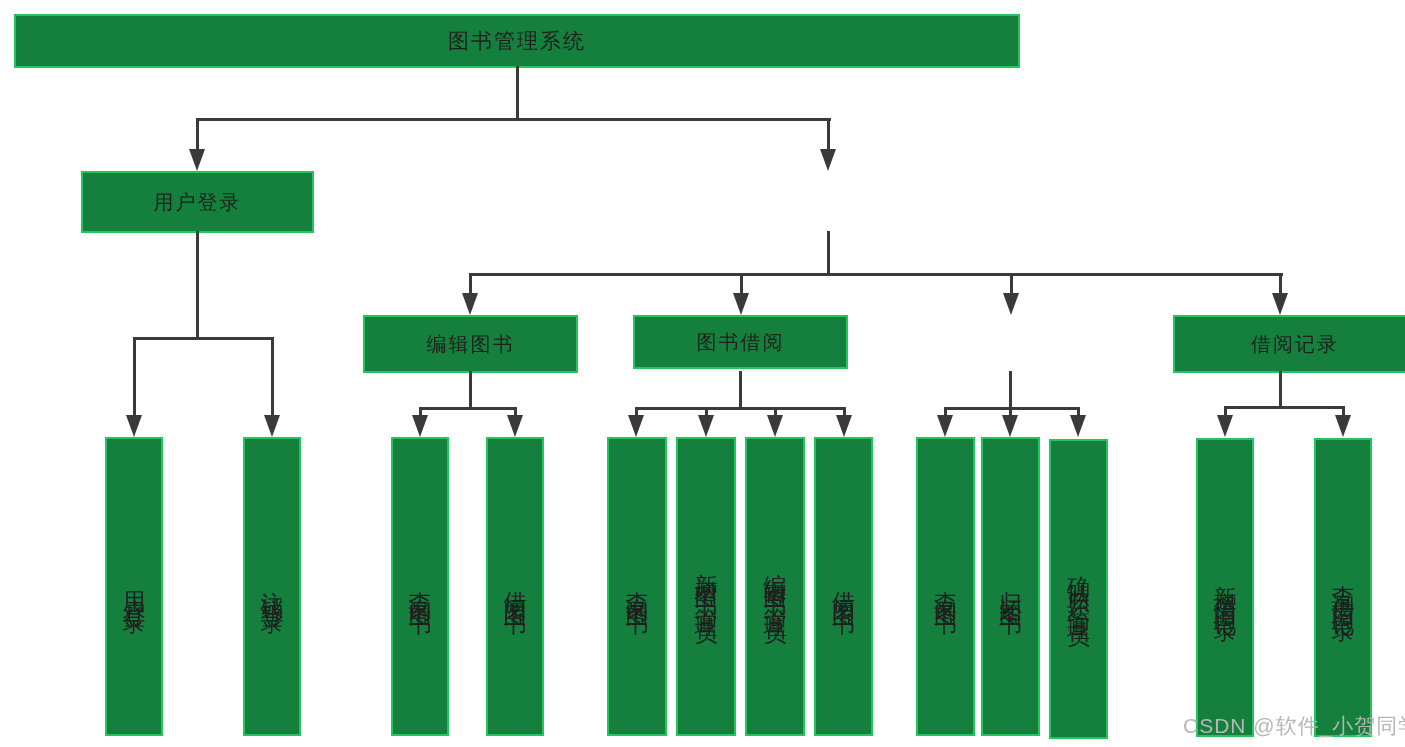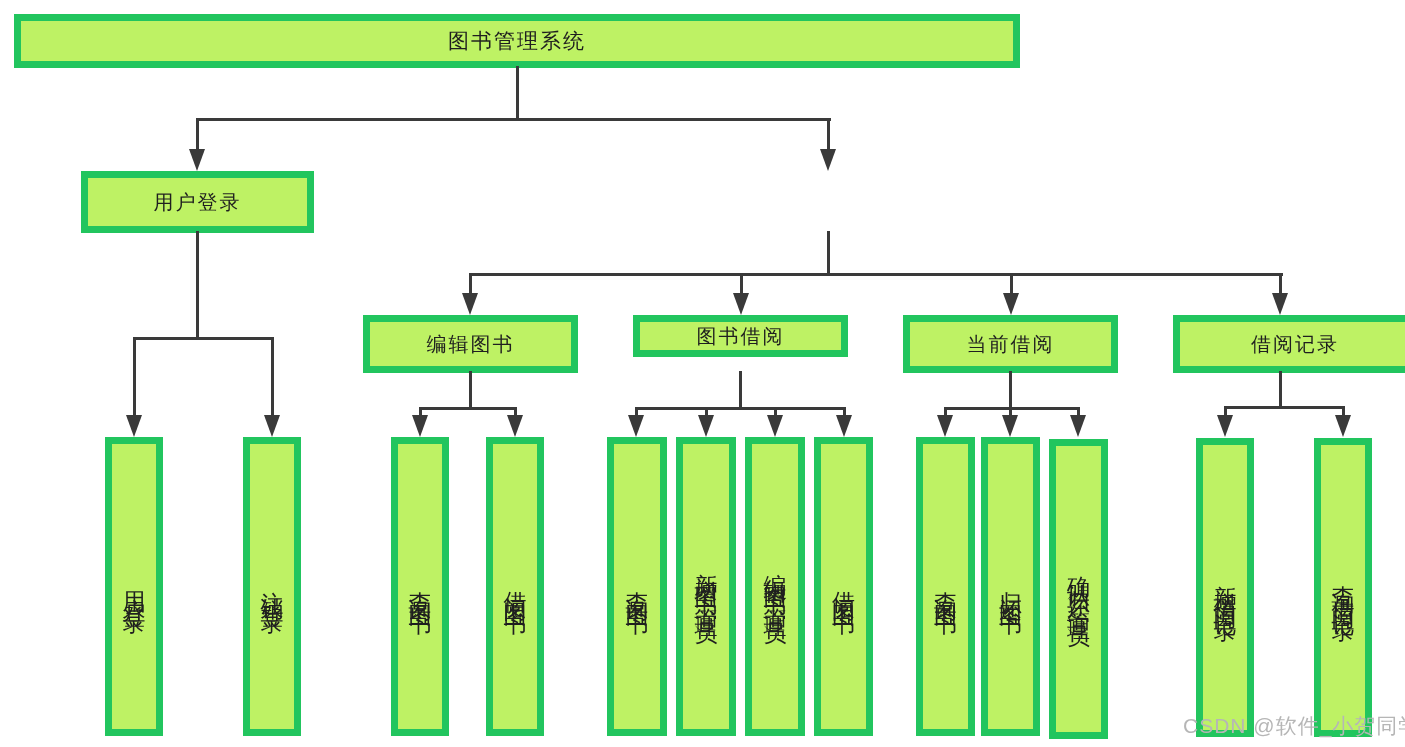--- a/index.html
+++ b/index.html
@@ -7,22 +7,22 @@
     position: relative;
     width: 1405px;
     height: 747px;
     background: #ffffff;
     font-family: "Liberation Sans", sans-serif;
     overflow: hidden;
   }
   .box {
     position: absolute;
     box-sizing: border-box;
-    background: #bef264;
-    border: 7px solid #22c55e;
+    background: #15803d;
+    border: 2px solid #22c55e;
     display: flex;
     align-items: center;
     justify-content: center;
     color: #1f1f1f;
     font-size: 20px;
     letter-spacing: 2px;
     text-align: center;
   }
   .root  { font-size: 21px; }
   .vbox {
@@ -80,22 +80,21 @@
   <div class="vline" style="left:469px; top:273px; height:24px;"></div>
   <div class="arrow" style="left:462px; top:293px;"></div>
   <div class="vline" style="left:740px; top:273px; height:24px;"></div>
   <div class="arrow" style="left:733px; top:293px;"></div>
   <div class="vline" style="left:1010px; top:273px; height:24px;"></div>
   <div class="arrow" style="left:1003px; top:293px;"></div>
   <div class="vline" style="left:1279px; top:273px; height:24px;"></div>
   <div class="arrow" style="left:1272px; top:293px;"></div>
 
   <div class="box" style="left:363px; top:315px; width:215px; height:58px;">编辑图书</div>
-  <div class="box" style="left:633px; top:315px; width:215px; height:42px;">图书借阅</div>
-  <div class="box" style="left:903px; top:315px; width:215px; height:58px;">当前借阅</div>
+  <div class="box" style="left:633px; top:315px; width:215px; height:54px;">图书借阅</div>
   <div class="box" style="left:1173px; top:315px; width:244px; height:58px;">借阅记录</div>
 
   <div class="vline" style="left:469px; top:371px; height:39px;"></div>
   <div class="hline" style="left:419px; top:407px; width:98px;"></div>
   <div class="vline" style="left:419px; top:407px; height:12px;"></div>
   <div class="arrow" style="left:412px; top:415px;"></div>
   <div class="vline" style="left:514px; top:407px; height:12px;"></div>
   <div class="arrow" style="left:507px; top:415px;"></div>
 
   <div class="vline" style="left:739px; top:371px; height:39px;"></div>

